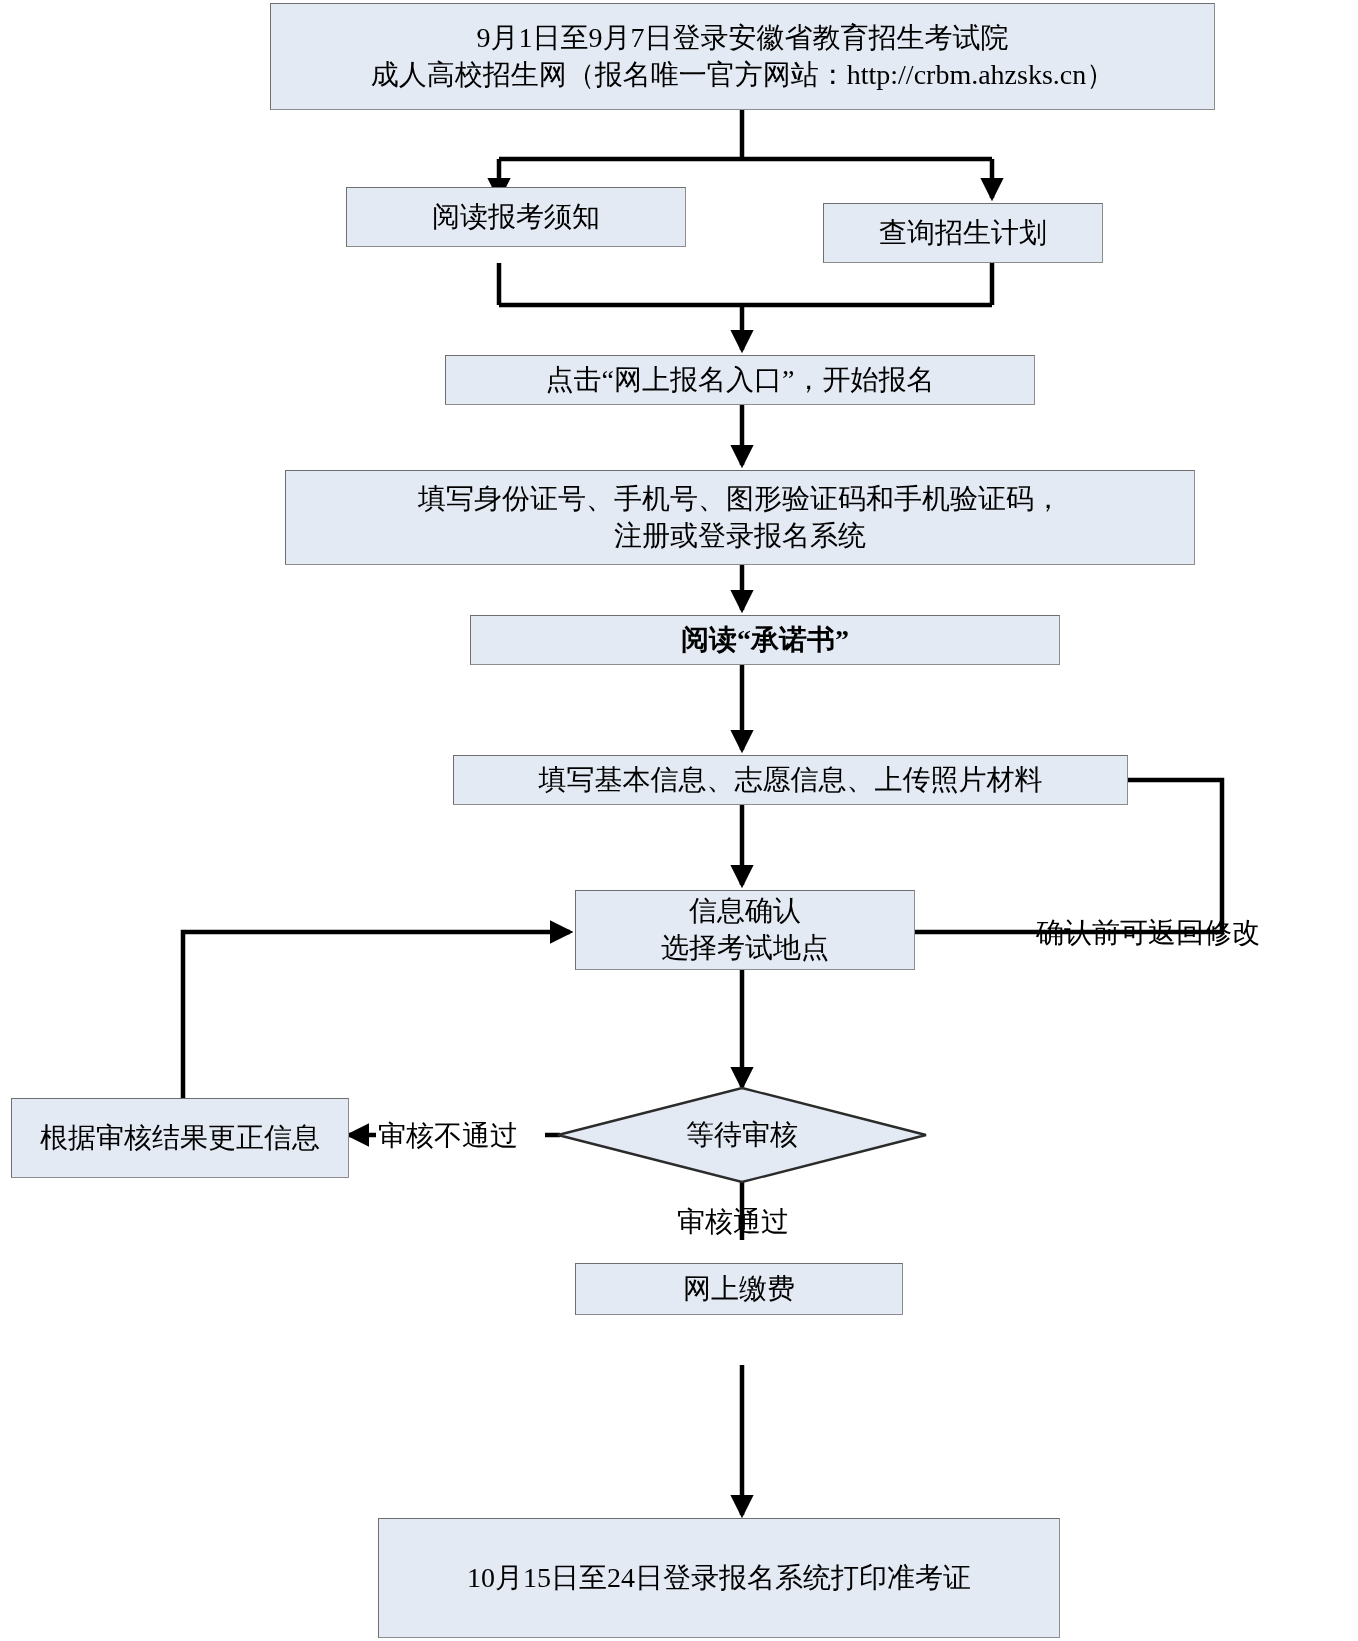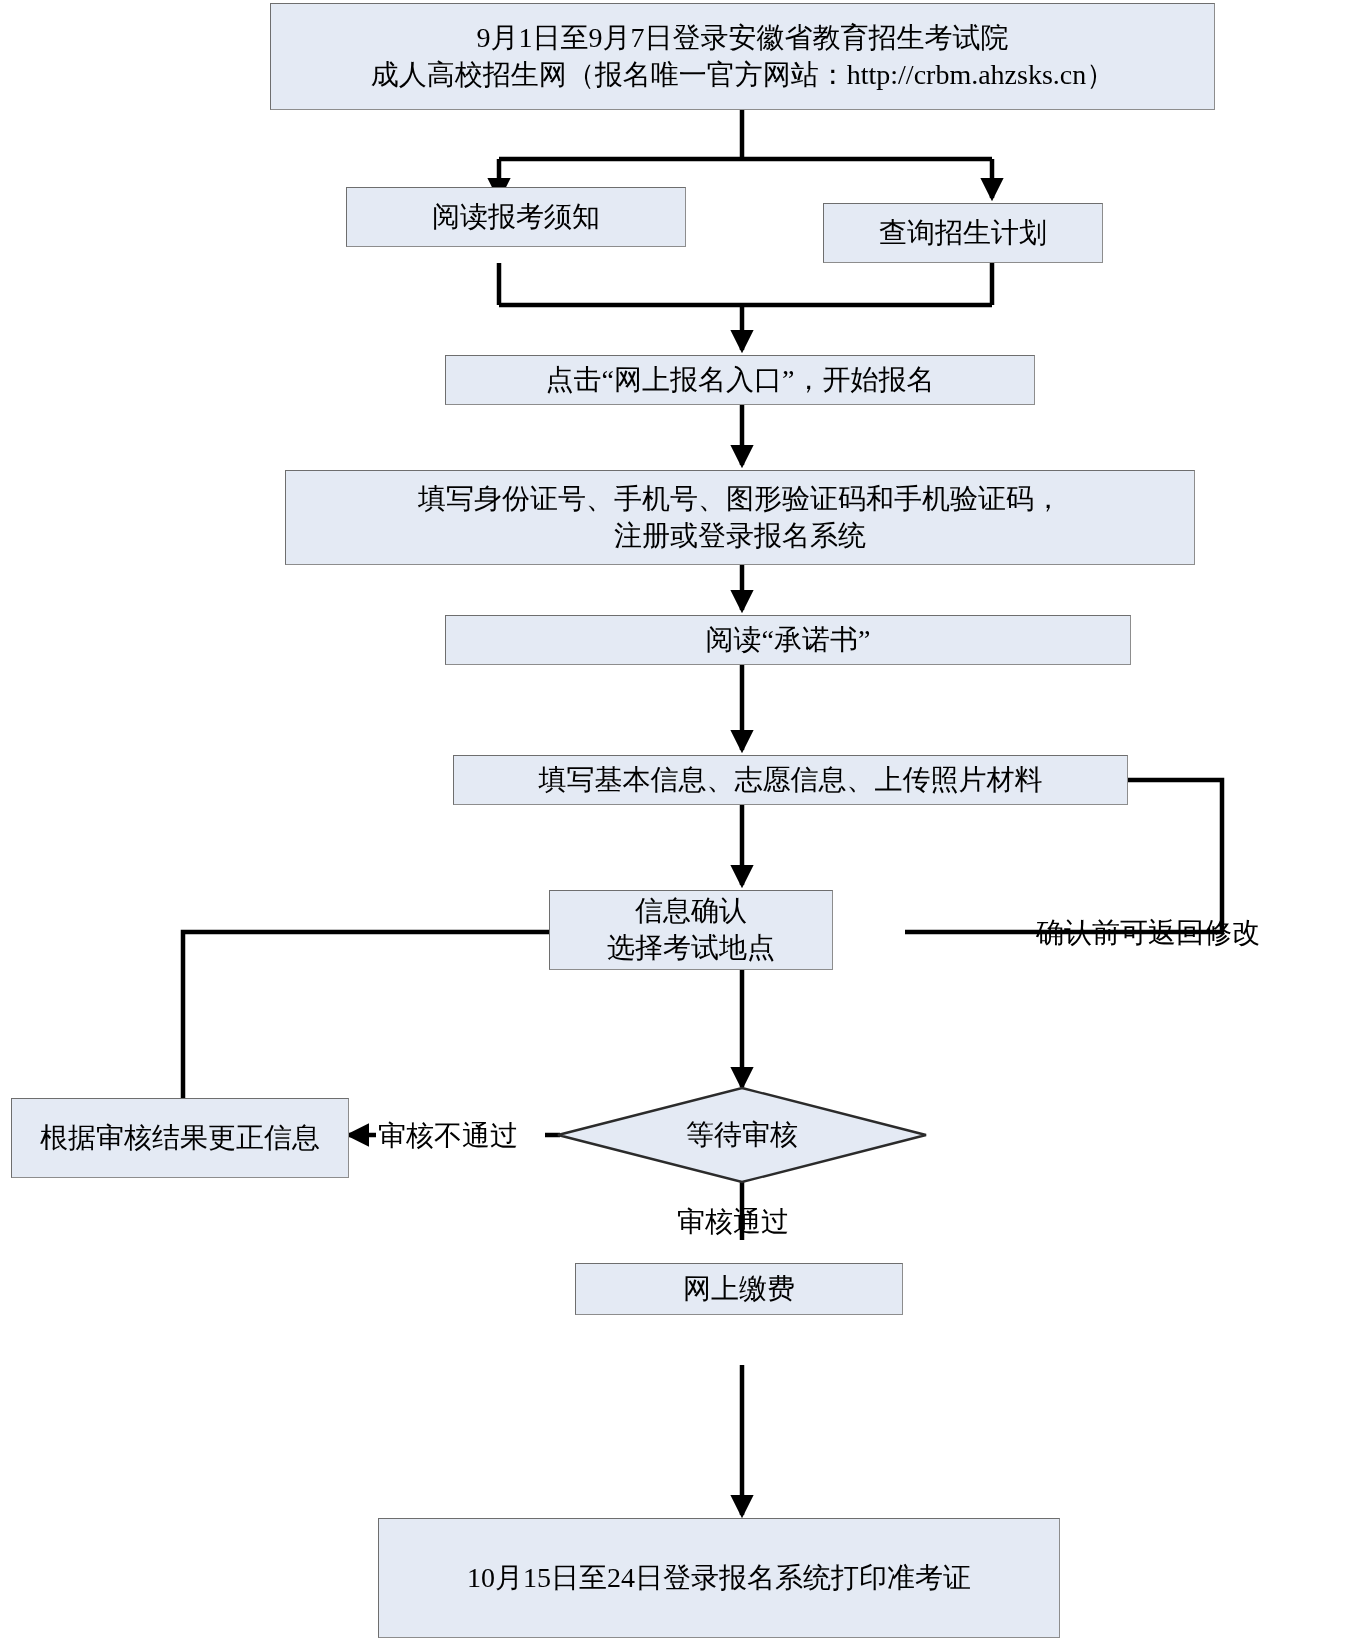--- a/index.html
+++ b/index.html
@@ -140,29 +140,29 @@
 
   <div class="node fs-28" style="left:445px; top:355px; width:590px; height:50px;">
     <span class="txt">点击“网上报名入口”，开始报名</span>
   </div>
 
   <div class="node fs-28" style="left:285px; top:470px; width:910px; height:95px;text-align:center;">
     <span class="txt">填写身份证号、手机号、图形验证码和手机验证码，
 注册或登录报名系统</span>
   </div>
 
-  <div class="node fs-28" style="left:445px; top:615px; width:686px; height:50px;">
+  <div class="node fs-28" style="left:470px; top:615px; width:590px; height:50px;font-weight:bold;">
     <span class="txt">阅读“承诺书”</span>
   </div>
 
   <div class="node fs-28" style="left:405px; top:755px; width:675px; height:50px;margin-left:48px;">
     <span class="txt">填写基本信息、志愿信息、上传照片材料</span>
   </div>
 
-  <div class="node fs-28" style="left:549px; top:890px; width:284px; height:80px;">
+  <div class="node fs-28" style="left:575px; top:890px; width:340px; height:80px;">
     <span class="txt">信息确认
 选择考试地点</span>
   </div>
 
   <div class="node fs-28" style="left:11px; top:1098px; width:338px; height:80px;">
     <span class="txt">根据审核结果更正信息</span>
   </div>
 
   <div class="diamond-wrap" style="left:556px; top:1086px; width:372px; height:98px;">
     <svg width="372" height="98" viewBox="0 0 372 98">

